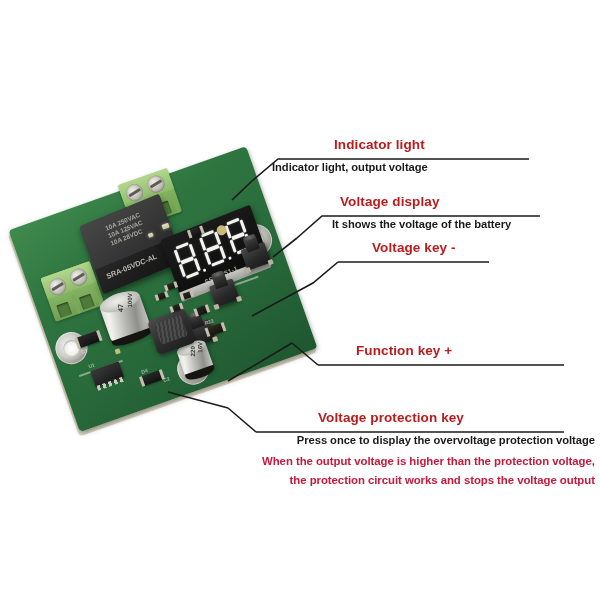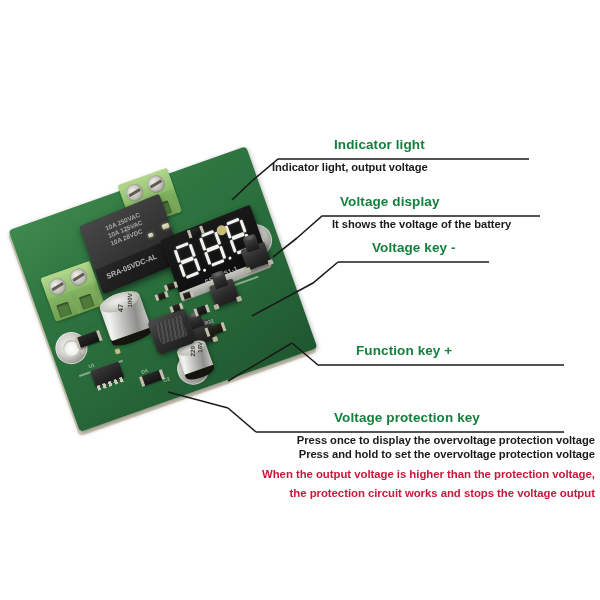--- a/index.html
+++ b/index.html
@@ -13,21 +13,21 @@
   #stage{position:absolute;left:0;top:0;width:600px;height:600px;}
 
   
   #lines{position:absolute;left:0;top:0;width:600px;height:600px;pointer-events:none;}
 
   
   .callout{position:absolute;}
   .callout .title{
     font-weight:bold;
     font-size:13.5px;
-    color:#15803d;
+    color:#b91c1c;
     letter-spacing:.1px;
     white-space:nowrap;
   }
   .callout .desc{
     font-weight:bold;
     font-size:11.2px;
     color:#1a1a1a;
     white-space:nowrap;
     line-height:13.5px;
     letter-spacing:-.05px;
@@ -431,23 +431,22 @@
   <div class="callout" style="left:372px;top:240px;">
     <div class="title">Voltage key -</div>
   </div>
 
   <div class="callout" style="left:356px;top:343px;">
     <div class="title">Function key +</div>
   </div>
   <div class="callout" style="left:310px;top:367px;">
   </div>
 
-  <div class="callout" style="left:334px;top:410px;">
+  <div class="callout" style="left:318px;top:410px;">
     <div class="title">Voltage protection key</div>
   </div>
   <div class="callout" style="left:250px;top:434px;">
     <div class="desc">Press once to display the overvoltage protection voltage</div>
-    <div class="desc">Press and hold to set the overvoltage protection voltage</div>
     <div class="desc warn" style="margin-top:4px;margin-left:12px;">When the output voltage is higher than the protection voltage,</div>
     <div class="desc warn">the protection circuit works and stops the voltage output</div>
   </div>
 
 </div>
 
 </body></html>

